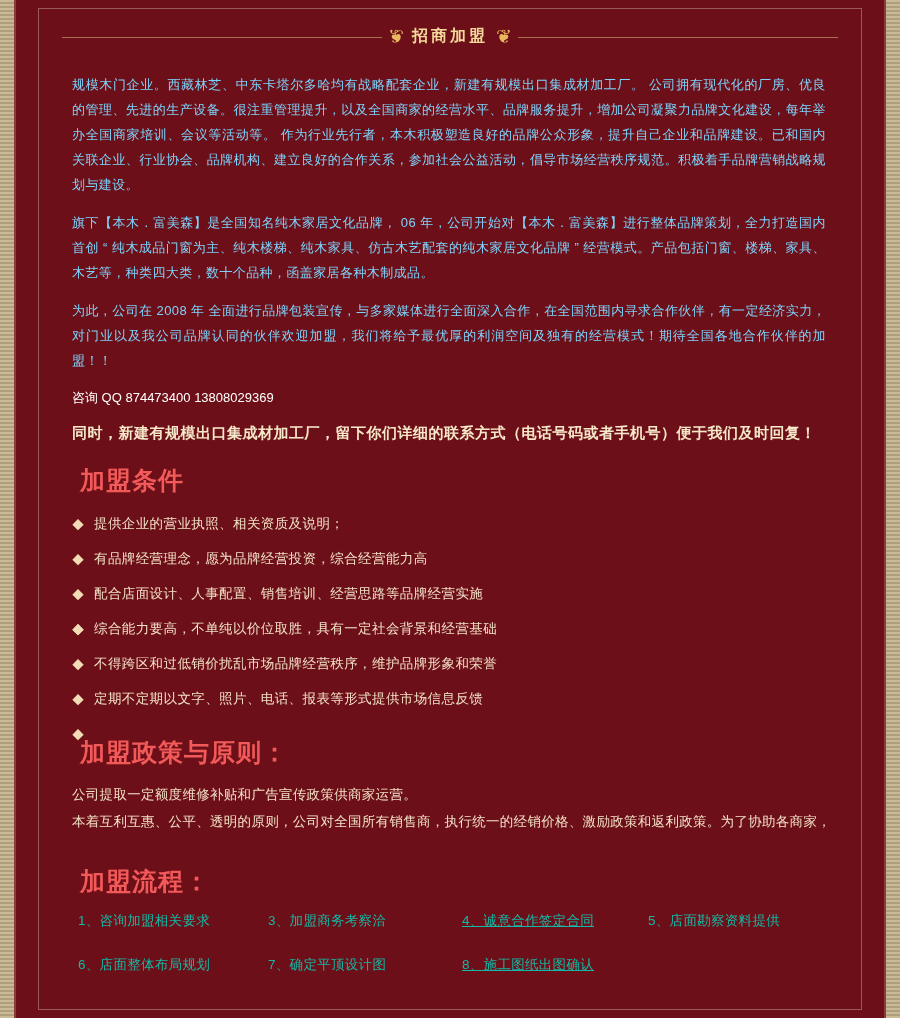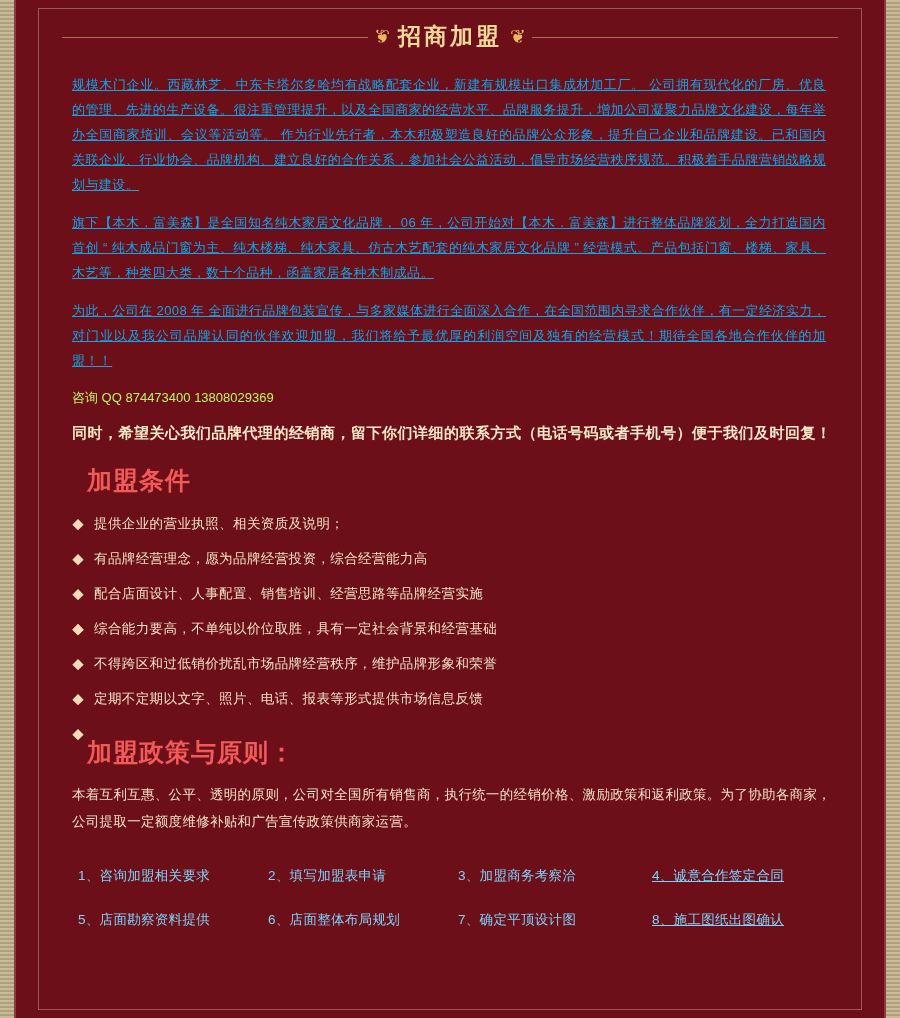--- a/index.html
+++ b/index.html
@@ -89,21 +89,21 @@
     position: relative;
     z-index: 2;
     display: flex;
     align-items: center;
     gap: 8px;
     padding: 0 6px;
     background: #6d0f18;
   }
   .title-text {
     color: #f3d89a;
-    font-size: 23px;
+    font-size: 16px;
     font-weight: bold;
     letter-spacing: 3px;
     font-family: Liberation Serif, serif;
   }
   .orn {
     color: #e8b860;
     font-size: 19px;
     line-height: 1;
   }
   .orn.left { transform: scaleX(-1); }
@@ -112,41 +112,40 @@
   .content {
     position: relative;
     z-index: 3;
     padding: 0 46px 0 56px;
     color: #f0ddc2;
   }
   p.para {
     margin: 0 12px 13px 0;
     font-size: 13px;
     line-height: 25px;
-    color: #0ea5e9;
+    color: #7dd3fc;
     text-align: justify;
     letter-spacing: .4px;
-    text-decoration: underline;
   }
   .qq-line {
     margin: 0 0 10px 0;
     font-size: 13px;
-    color: #bef264;
+    color: #ffffff;
     line-height: 24px;
   }
   .highlight-line {
     margin: 4px 0 18px 0;
     font-size: 15px;
     font-weight: bold;
     color: #f6e7c8;
     line-height: 26px;
     letter-spacing: .5px;
   }
   h2.section {
-    margin: 0 0 16px 15px;
+    margin: 0 0 16px 8px;
     color: #f25a5a;
     font-size: 25px;
     font-weight: bold;
     letter-spacing: 1px;
     font-family: "DejaVu Sans", sans-serif;
   }
   h2.section.small-gap { margin-bottom: 12px; }
   ul.conditions {
     list-style: none;
     margin: 0 0 26px 0;
@@ -178,21 +177,21 @@
   .steps {
     display: grid;
     grid-template-columns: repeat(4, 1fr);
     row-gap: 22px;
     column-gap: 0;
     margin-top: 6px;
     padding-left: 6px;
   }
   .step {
     font-size: 13.5px;
-    color: #7dd3fc;
+    color: #14b8a6;
     letter-spacing: .3px;
     line-height: 22px;
   }
   .step.offset-1 { padding-left: 4px; text-decoration: underline; }
 </style>
 </head>
 <body>
 
 <div class="page">
   <div class="band-left">
@@ -215,21 +214,21 @@
     </div>
 
     <div class="content">
 
       <p class="para">规模木门企业。西藏林芝、中东卡塔尔多哈均有战略配套企业，新建有规模出口集成材加工厂。 公司拥有现代化的厂房、优良的管理、先进的生产设备。很注重管理提升，以及全国商家的经营水平、品牌服务提升，增加公司凝聚力品牌文化建设，每年举办全国商家培训、会议等活动等。 作为行业先行者，本木积极塑造良好的品牌公众形象，提升自己企业和品牌建设。已和国内关联企业、行业协会、品牌机构、建立良好的合作关系，参加社会公益活动，倡导市场经营秩序规范。积极着手品牌营销战略规划与建设。</p>
       <p class="para">旗下【本木．富美森】是全国知名纯木家居文化品牌， 06 年，公司开始对【本木．富美森】进行整体品牌策划，全力打造国内首创 “ 纯木成品门窗为主、纯木楼梯、纯木家具、仿古木艺配套的纯木家居文化品牌 ” 经营模式。产品包括门窗、楼梯、家具、木艺等，种类四大类，数十个品种，函盖家居各种木制成品。</p>
       <p class="para">为此，公司在 2008 年 全面进行品牌包装宣传，与多家媒体进行全面深入合作，在全国范围内寻求合作伙伴，有一定经济实力，对门业以及我公司品牌认同的伙伴欢迎加盟，我们将给予最优厚的利润空间及独有的经营模式！期待全国各地合作伙伴的加盟！！</p>
 
       <p class="qq-line">咨询 QQ 874473400 13808029369</p>
 
-      <p class="highlight-line">同时，希望关心我们品牌代理的经销商，留下你们详细的联系方式（电话号码或者手机号）便于我们及时回复！</p>
+      <p class="highlight-line">同时，新建有规模出口集成材加工厂，留下你们详细的联系方式（电话号码或者手机号）便于我们及时回复！</p>
 
       <h2 class="section">加盟条件</h2>
       <ul class="conditions">
         <li>
           <span class="diamond">◆</span>
           <span>提供企业的营业执照、相关资质及说明；</span>
         </li>
         <li>
           <span class="diamond">◆</span>
           <span>有品牌经营理念，愿为品牌经营投资，综合经营能力高</span>
@@ -253,27 +252,27 @@
           <span class="diamond">◆</span>
           <span>定期不定期以文字、照片、电话、报表等形式提供市场信息反馈</span>
         </li>
         <li>
           <span class="diamond">◆</span>
         </li>
       </ul>
 
       <h2 class="section small-gap">加盟政策与原则：</h2>
       <div class="policy-text">
+        <div>公司提取一定额度维修补贴和广告宣传政策供商家运营。</div>
         <div>本着互利互惠、公平、透明的原则，公司对全国所有销售商，执行统一的经销价格、激励政策和返利政策。为了协助各商家，</div>
-        <div>公司提取一定额度维修补贴和广告宣传政策供商家运营。</div>
       </div>
 
+      <h2 class="section small-gap">加盟流程：</h2>
       <div class="steps">
         <div class="step">1、咨询加盟相关要求</div>
-        <div class="step">2、填写加盟表申请</div>
         <div class="step">3、加盟商务考察洽</div>
         <div class="step offset-1">4、诚意合作签定合同</div>
         <div class="step">5、店面勘察资料提供</div>
         <div class="step">6、店面整体布局规划</div>
         <div class="step">7、确定平顶设计图</div>
         <div class="step offset-1">8、施工图纸出图确认</div>
 
       </div>
 
     </div>

